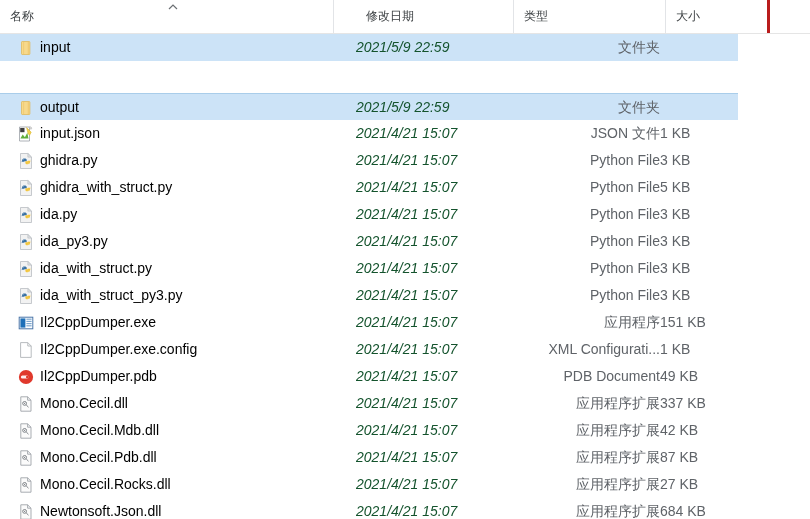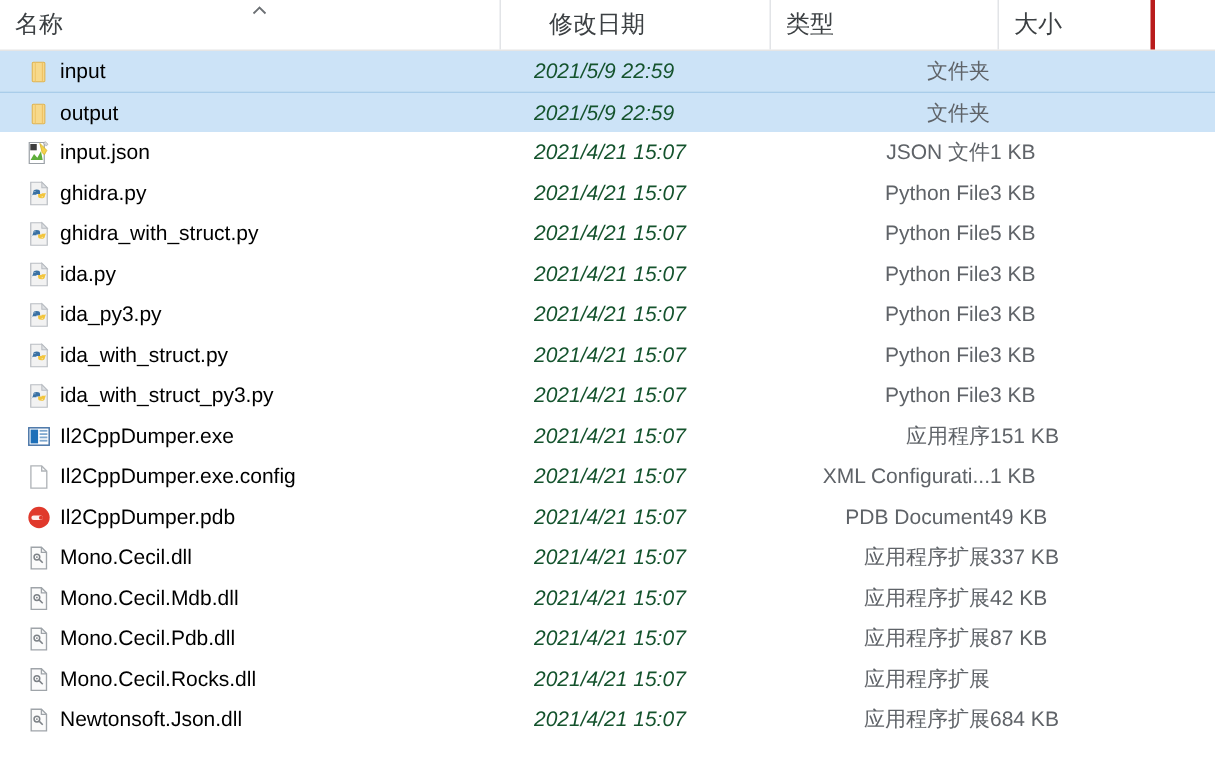--- a/index.html
+++ b/index.html
@@ -30,21 +30,21 @@
     height: 34px;
     background: #ffffff;
     border-bottom: 1px solid #e5e5e5;
     box-sizing: border-box;
   }
   .col-header .hcell {
     position: absolute;
     top: 0;
     height: 33px;
     line-height: 33px;
-    font-size: 16px;
+    font-size: 12px;
     color: #3c4043;
     padding-left: 10px;
     box-sizing: border-box;
     white-space: nowrap;
     overflow: hidden;
     cursor: default;
   }
   .col-header .hcell.divided {
     border-left: 1px solid #e2e4e7;
   }
@@ -65,29 +65,30 @@
   .sort-caret svg { display: block; }
 
   
   .rows {
     position: relative;
     width: 810px;
   }
   .row {
     position: relative;
     height: 27px;
-    width: 810px;
+    width: 738px;
     box-sizing: border-box;
     cursor: default;
   }
   .row.selected {
     background: #cce3f7;
   }
   .row.selected + .row.selected {
     border-top: 1px solid #a9cdea;
+    margin-top: 32px;
   }
 
   .cell {
     position: absolute;
     top: 0;
     height: 27px;
     line-height: 27px;
     font-size: 14px;
     white-space: nowrap;
     overflow: hidden;
@@ -384,20 +385,21 @@
             <path d="M3.8 1.8 h6.8 l3.4 3.4 v11.0 h-10.2 z" fill="#fbfbfb" stroke="#9fa4a9" stroke-width="0.9"></path>
             <path d="M10.6 1.8 v3.4 h3.4" fill="none" stroke="#9fa4a9" stroke-width="0.9"></path>
             <circle cx="7.6" cy="8.4" r="1.9" fill="none" stroke="#7d8287" stroke-width="1"></circle>
             <circle cx="7.6" cy="8.4" r="0.6" fill="#7d8287"></circle>
             <path d="M9.2 9.9 l2.3 2.3" stroke="#7d8287" stroke-width="1" fill="none"></path>
           </svg>
         </span>
         <div class="cell c-name">Mono.Cecil.Rocks.dll</div>
         <div class="cell c-date">2021/4/21 15:07</div>
         <div class="cell c-type">应用程序扩展</div>
+        <div class="cell c-size">27 KB</div>
       </div>
       <div class="row">
         <span class="ficon">
           <svg viewBox="0 0 18 18">
             <path d="M3.8 1.8 h6.8 l3.4 3.4 v11.0 h-10.2 z" fill="#fbfbfb" stroke="#9fa4a9" stroke-width="0.9"></path>
             <path d="M10.6 1.8 v3.4 h3.4" fill="none" stroke="#9fa4a9" stroke-width="0.9"></path>
             <circle cx="7.6" cy="8.4" r="1.9" fill="none" stroke="#7d8287" stroke-width="1"></circle>
             <circle cx="7.6" cy="8.4" r="0.6" fill="#7d8287"></circle>
             <path d="M9.2 9.9 l2.3 2.3" stroke="#7d8287" stroke-width="1" fill="none"></path>
           </svg>

